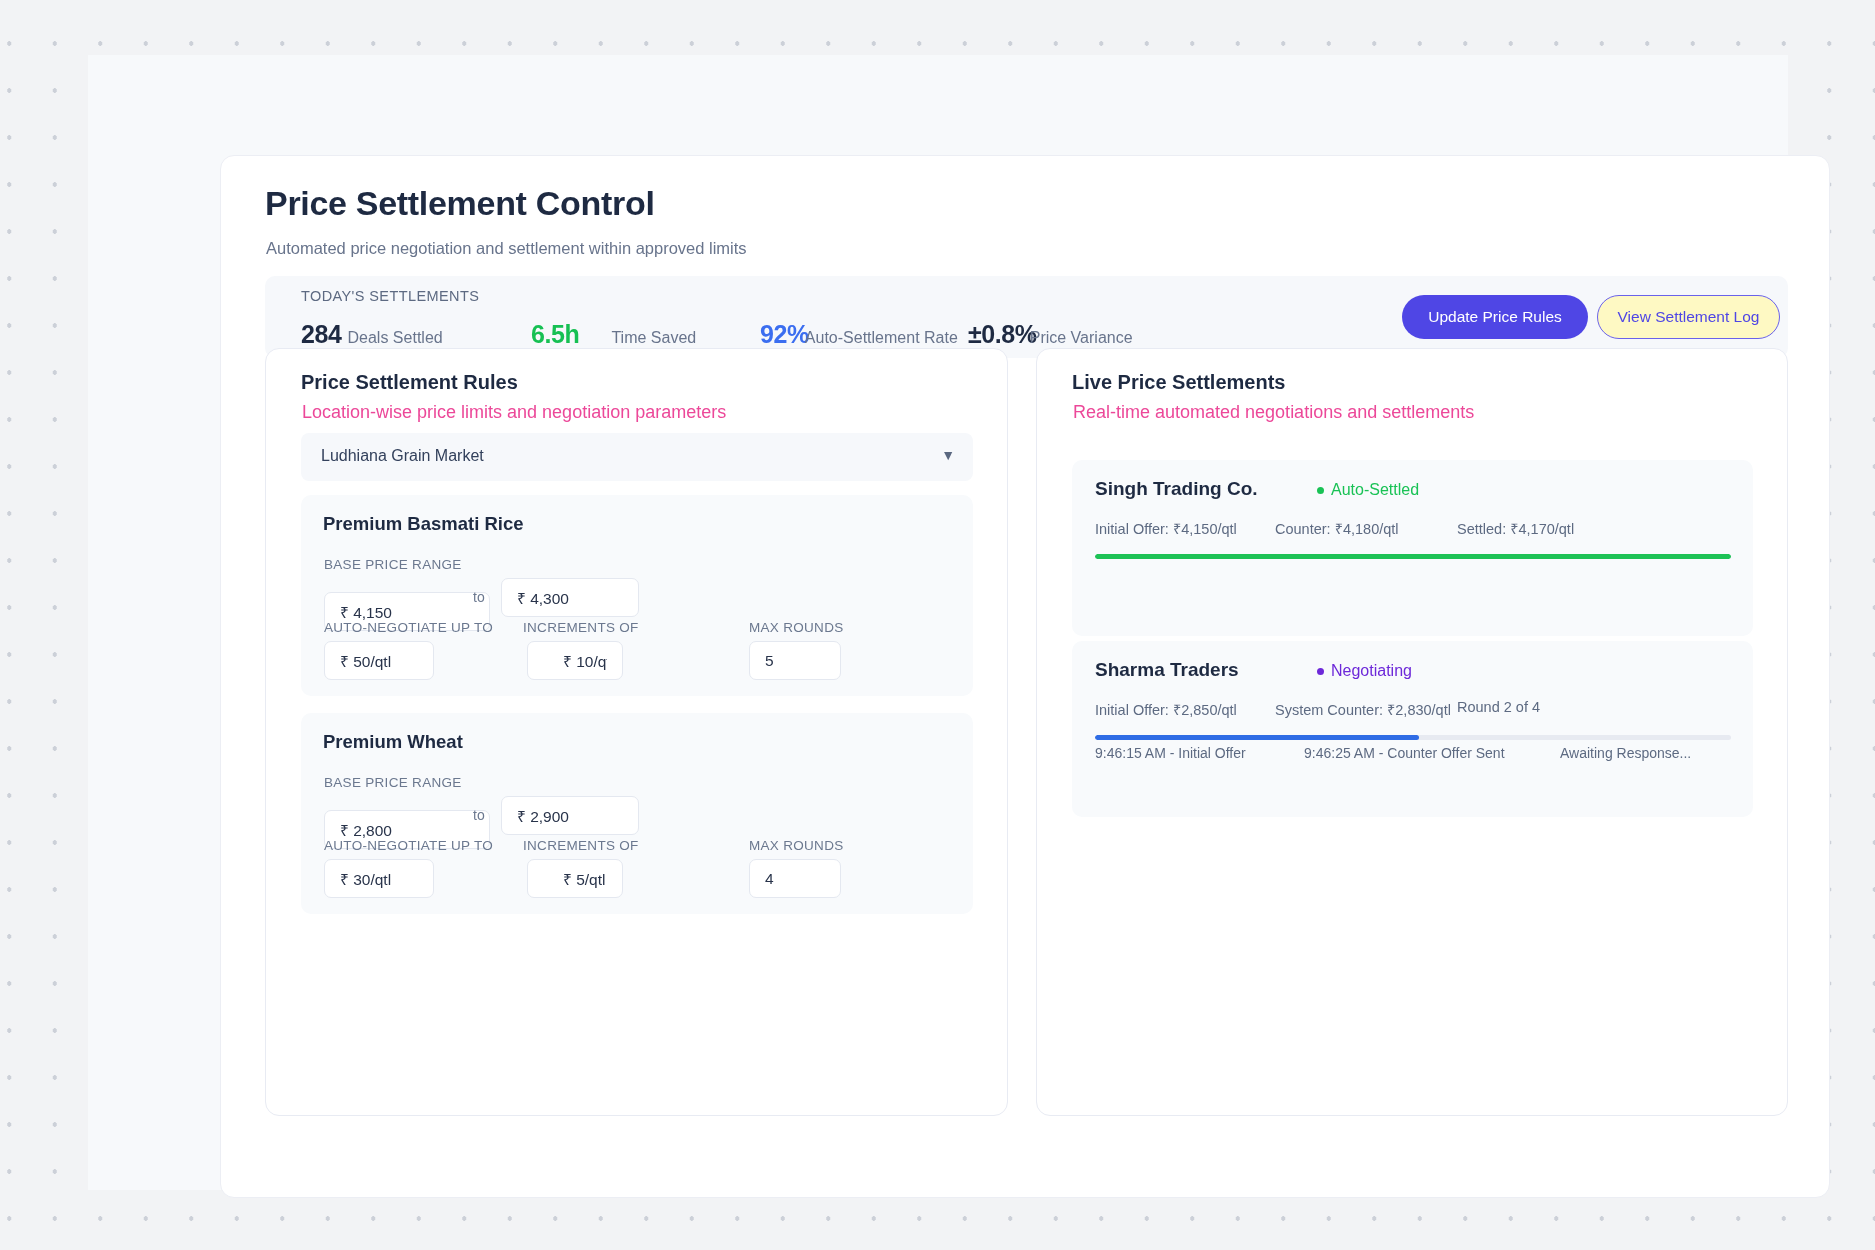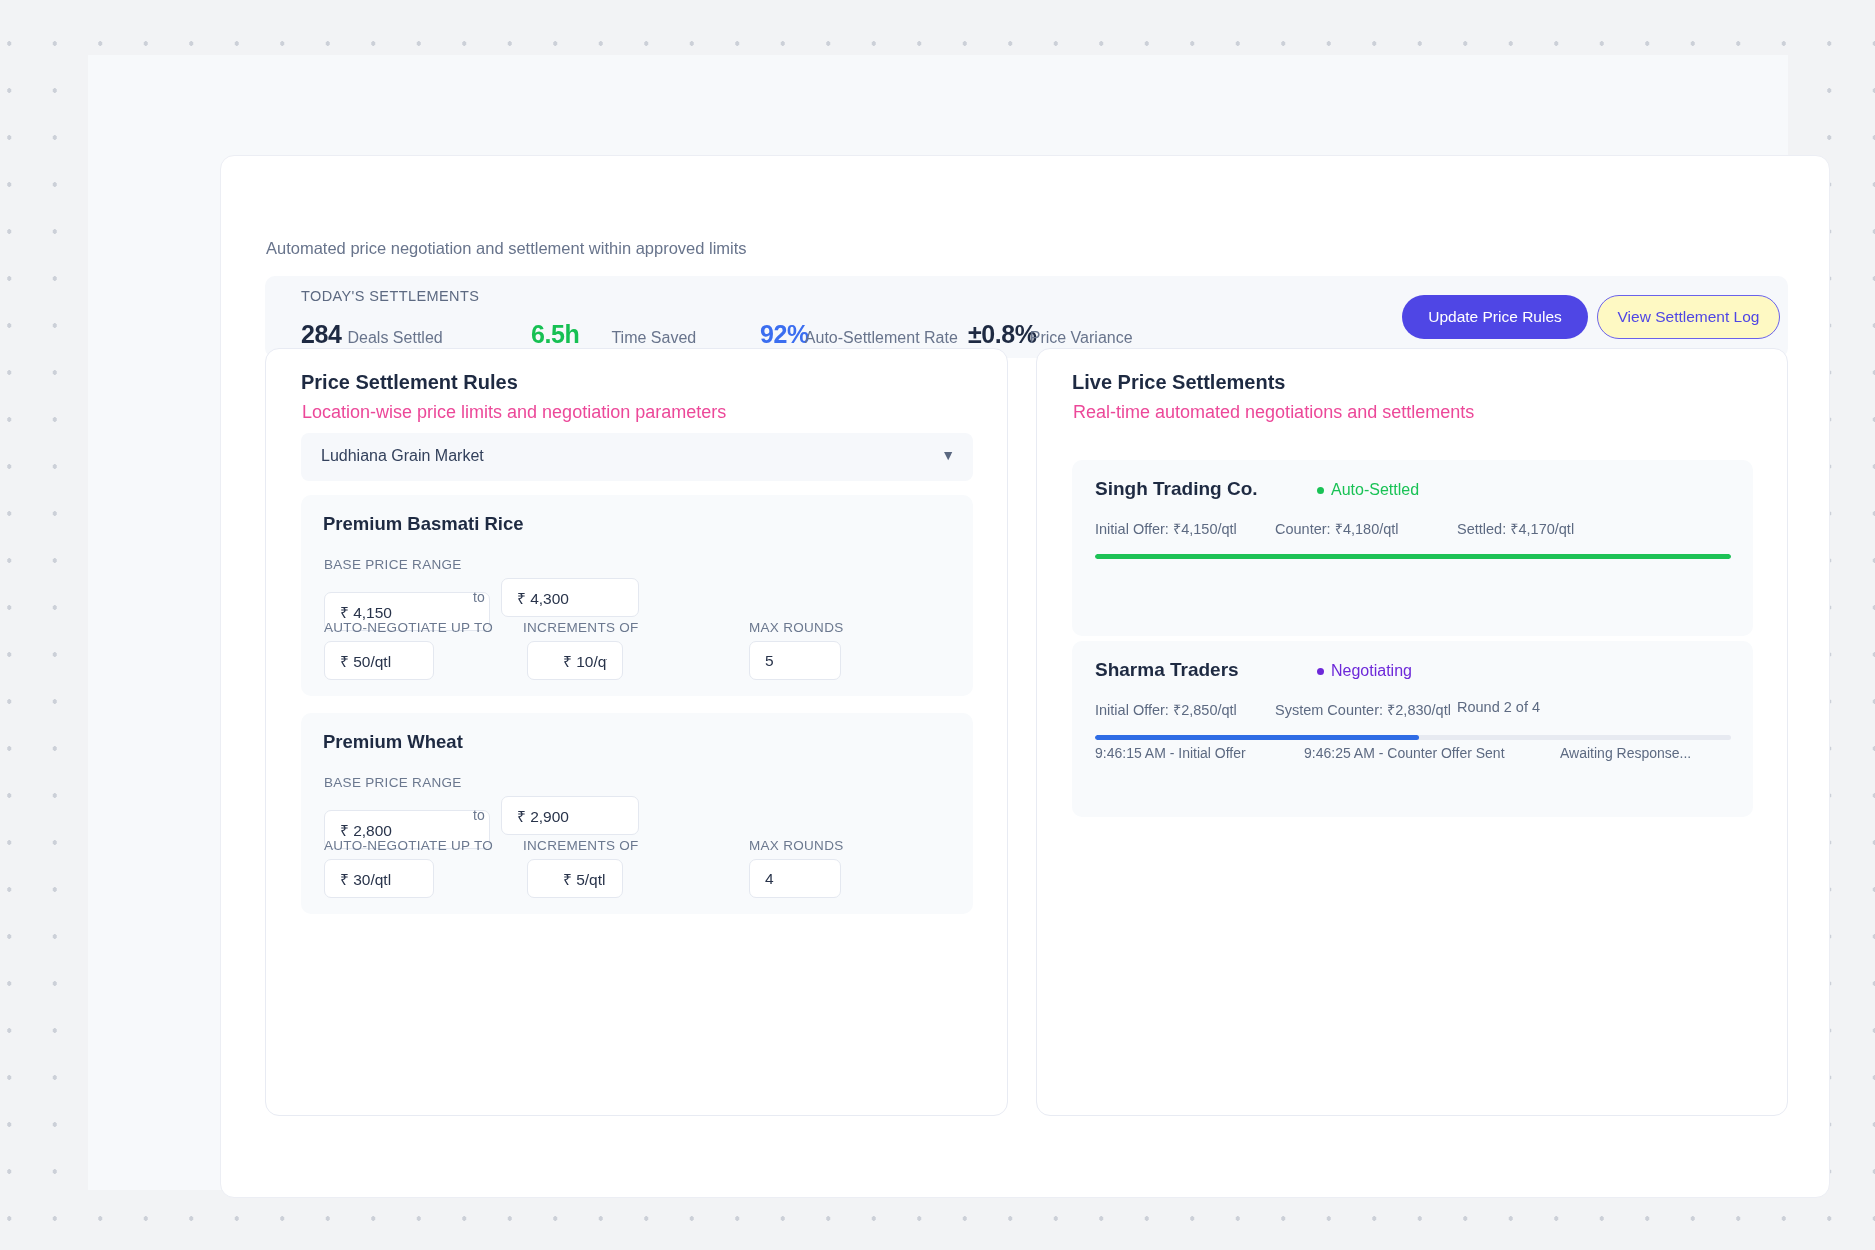--- a/index.html
+++ b/index.html
@@ -330,20 +330,21 @@
   .step.p0 { width: 209px; }
   .step.p1 { width: 256px; }
   .step.p2 { width: 180px; }
 </style>
 </head>
 <body>
 
 <div class="outer-shell">
   <div class="page-card">
 
+    <div class="page-title">Price Settlement Control</div>
     <div class="page-subtitle">Automated price negotiation and settlement within approved limits</div>
 
     <div class="stats-strip">
       <div class="stats-eyebrow">TODAY'S SETTLEMENTS</div>
       <div class="stats-row">
 
         <div class="stat s0">
           <span class="stat-val">284</span>
           <span class="stat-label">Deals Settled</span>
         </div>

